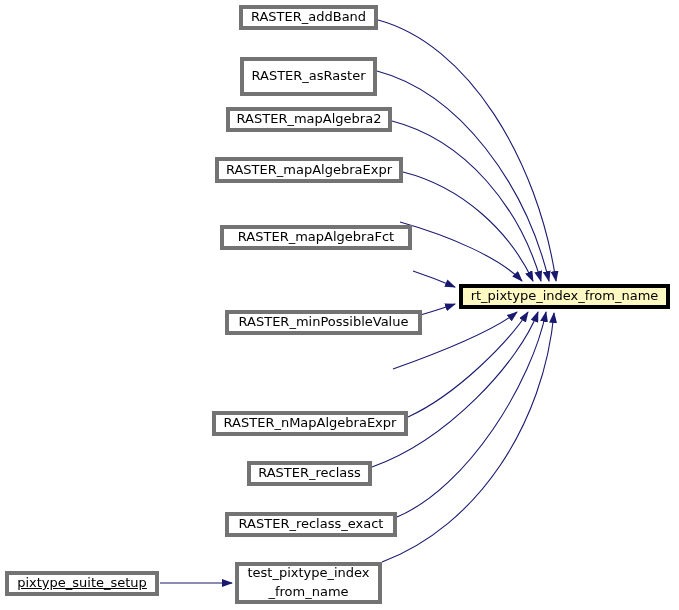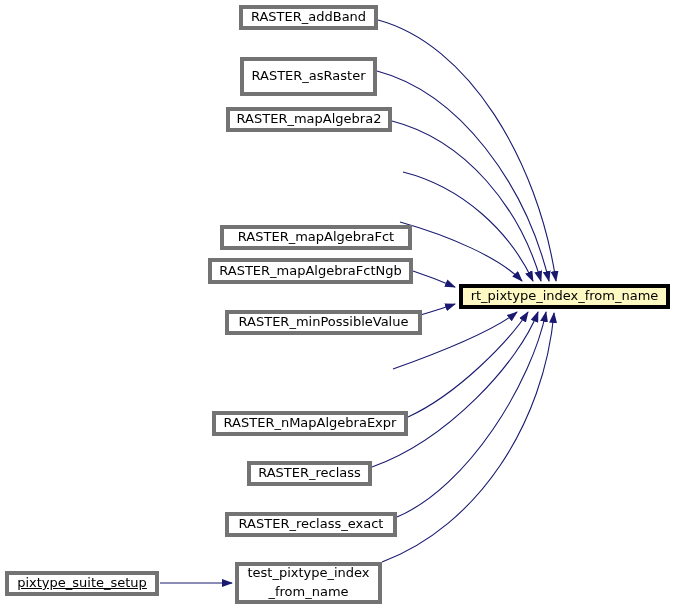--- a/index.html
+++ b/index.html
@@ -64,28 +64,28 @@
   </div>
 
   <div class="node" style="left:240px;top:57px;width:137px;height:39px;justify-content:center;">
     <span>RASTER_asRaster</span>
   </div>
 
   <div class="node" style="left:226px;top:107px;width:166px;height:25px;">
     <span>RASTER_mapAlgebra2</span>
   </div>
 
+  <div class="node" style="left:215px;top:157px;width:188px;height:26px;">
+    <span>RASTER_mapAlgebraExpr</span>
+  </div>
 
   <div class="node" style="left:220px;top:225px;width:192px;height:25px;">
     <span>RASTER_mapAlgebraFct</span>
   </div>
 
-  <div class="node" style="left:208px;top:258px;width:205px;height:26px;">
-    <span>RASTER_mapAlgebraFctNgb</span>
-  </div>
 
   <div class="node" style="left:210px;top:310px;width:197px;height:25px;margin-left:15px;">
     <span>RASTER_minPossibleValue</span>
   </div>
 
 
   <div class="node" style="left:212px;top:411px;width:196px;height:25px;">
     <span>RASTER_nMapAlgebraExpr</span>
   </div>
 

